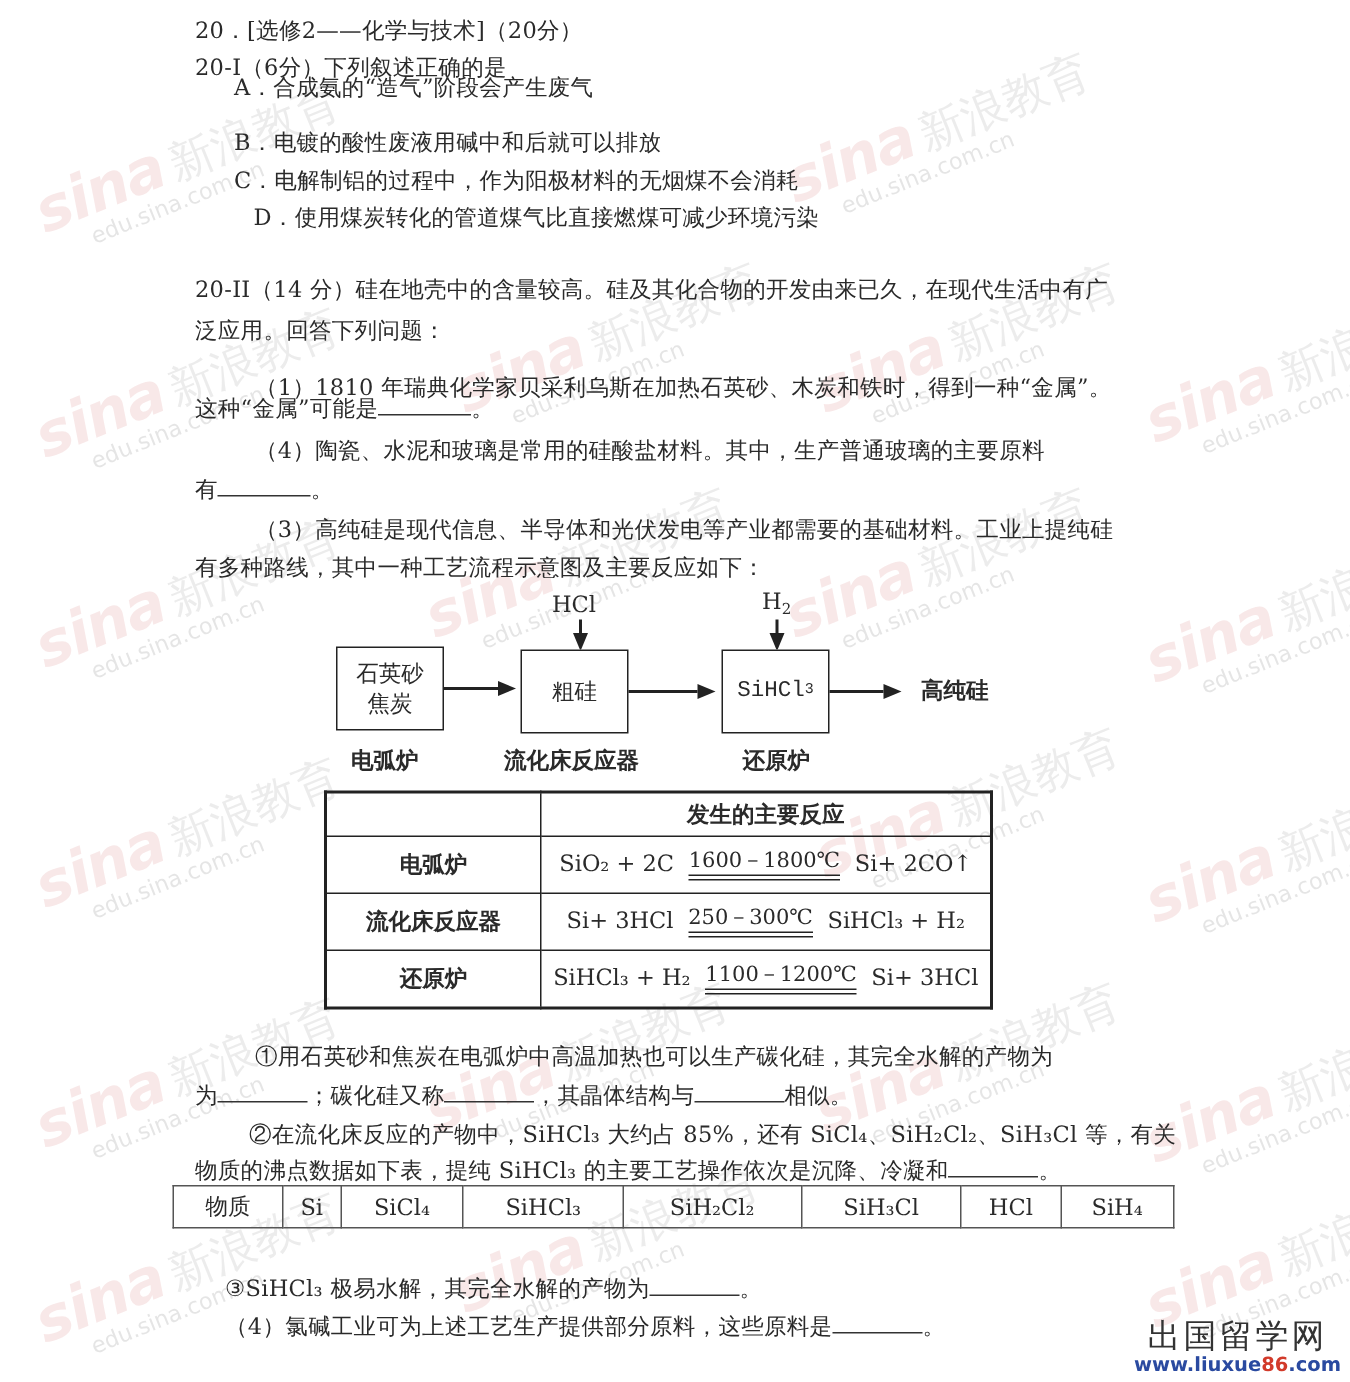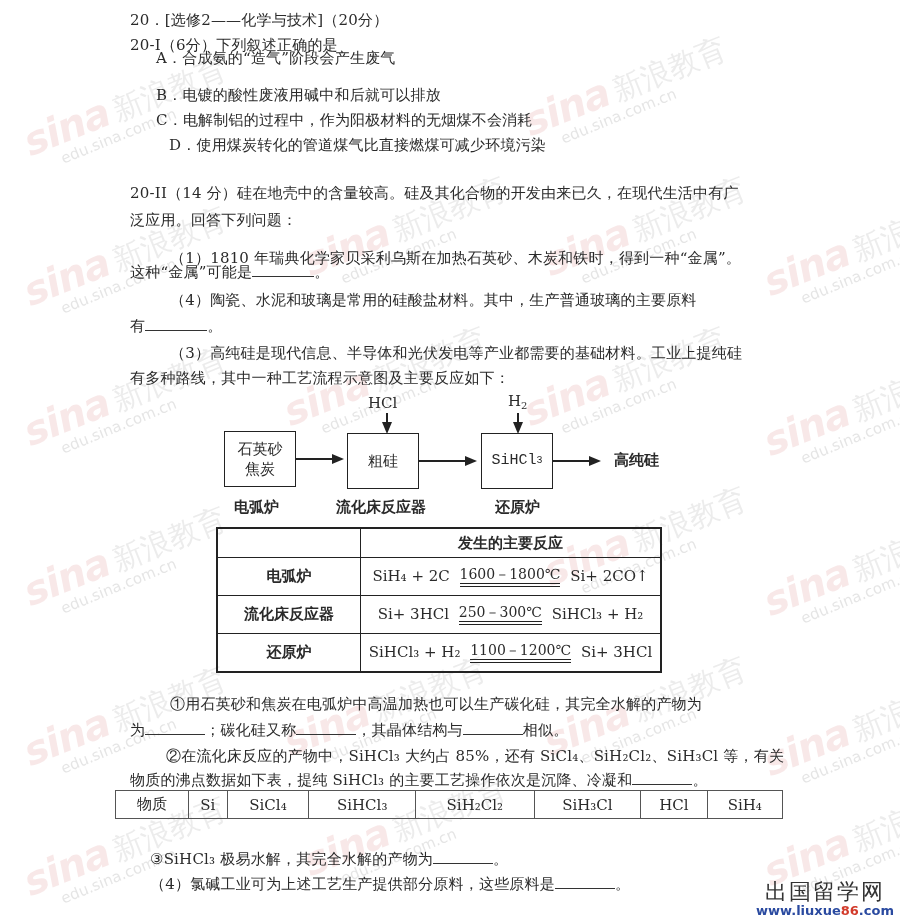--- a/index.html
+++ b/index.html
@@ -147,21 +147,21 @@
 
 <table class="rx">
   <tbody>
       <tr class="head">
     <td class="c1"></td>
     <td class="c2">发生的主要反应</td>
   </tr>
   <tr>
     <td class="c1">电弧炉</td>
     <td class="c2">
-      <span>SiH₄ + 2C</span>
+      <span>SiO₂ + 2C</span>
       <span class="cond"><span class="t">1600－1800℃</span><span class="eq"></span></span>
       <span>Si+ 2CO↑</span>
     </td>
   </tr>
   <tr>
     <td class="c1">流化床反应器</td>
     <td class="c2">
       <span>Si+ 3HCl</span>
       <span class="cond"><span class="t">250－300℃</span><span class="eq"></span></span>
       <span>SiHCl₃ + H₂</span>

